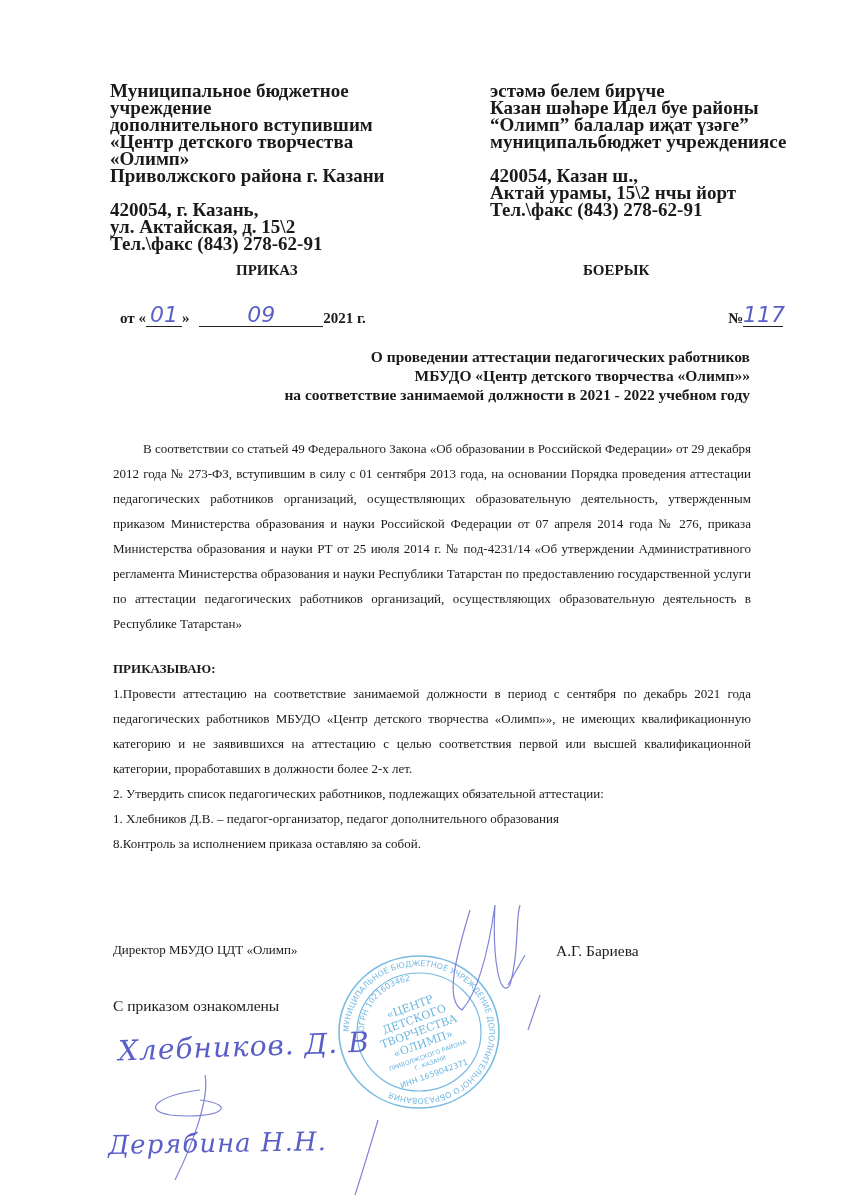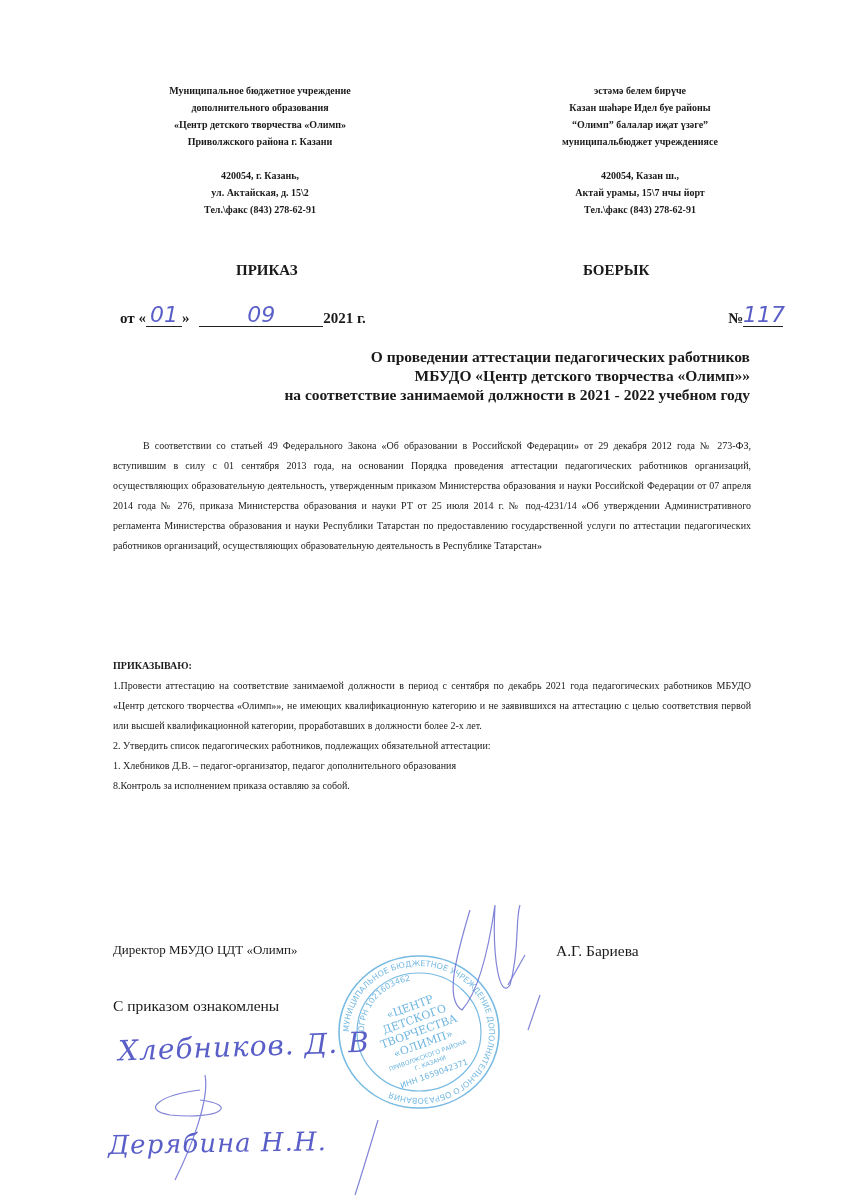--- a/index.html
+++ b/index.html
@@ -1,70 +1,70 @@
 <!DOCTYPE html>
 <html><head>
 <meta charset="utf-8">
 <style>
   html, body { margin: 0; padding: 0; background: #ffffff; }
   body { width: 864px; height: 1200px; position: relative; overflow: hidden;
          font-family: "Liberation Serif", serif; color: #1a1a1a; }
-  .hdr { position: absolute; top: 82px; width: 300px; text-align: center;
-         font-weight: bold; font-size: 10px; line-height: 17px; }
+  .hdr { position: absolute; top: 82px; width: 300px; text-align: left;
+         font-weight: bold; font-size: 19px; line-height: 17px; }
   .hdr-left { left: 110px; }
   .hdr-right { left: 490px; }
   .hdr .gap { height: 17px; }
   .order-title { position: absolute; top: 262px; font-weight: bold; font-size: 15px; }
   .order-ru { left: 236px; }
   .order-tt { left: 583px; }
   .date-line { position: absolute; top: 306px; left: 120px; font-weight: bold; font-size: 15px; }
   .hw { color: #5a5fc8; font-family: "DejaVu Sans", sans-serif; font-style: italic; font-weight: normal; font-size: 22px; }
   .ul { display: inline-block; border-bottom: 1.4px solid #222; text-align: center; vertical-align: bottom; line-height: 18px; }
   .ul-day { width: 36px; }
   .ul-month { width: 124px; margin-left: 6px; }
   .num-line { position: absolute; top: 306px; left: 728px; font-weight: bold; font-size: 15px; }
   .ul-num { width: 40px; text-align: right; }
   .subject { position: absolute; top: 347px; left: 110px; width: 640px; text-align: right;
              font-weight: bold; font-size: 15.5px; line-height: 19px; }
-  .body-text { position: absolute; left: 113px; width: 638px; font-size: 10px; line-height: 20px;
+  .body-text { position: absolute; left: 113px; width: 638px; font-size: 13px; line-height: 25px;
                text-align: justify; }
   .p-intro { top: 436px; text-indent: 30px; }
   .p-order { top: 656px; }
   .p-order .ordhead { font-weight: bold; }
   .sig-dir { position: absolute; top: 942px; left: 113px; font-size: 13px; }
   .sig-name { position: absolute; top: 942px; left: 556px; font-size: 15.5px; }
   .ack { position: absolute; top: 997px; left: 113px; font-size: 15.5px; }
   .stamp { position: absolute; left: 335px; top: 953px; width: 168px; height: 158px; }
   .sigs { position: absolute; left: 0; top: 0; width: 864px; height: 1200px; pointer-events: none; }
   .hw-sig { position: absolute; color: #5a5fc8; font-family: "DejaVu Serif", serif; font-style: italic; font-size: 28px; letter-spacing: 1px; }
   .hw-sig1 { top: 1030px; left: 118px; transform: rotate(-2deg); }
   .hw-sig2 { top: 1128px; left: 108px; font-size: 26px; transform: rotate(-1deg); }
 </style>
 </head>
 <body>
 
 <div class="hdr hdr-left">
   <div>Муниципальное бюджетное учреждение</div>
-  <div>дополнительного образования</div>
+  <div>дополнительного вступившим</div>
   <div>«Центр детского творчества «Олимп»</div>
   <div>Приволжского района г. Казани</div>
   <div class="gap"></div>
   <div>420054, г. Казань,</div>
   <div>ул. Актайская, д. 15\2</div>
   <div>Тел.\факс (843) 278-62-91</div>
 </div>
 
 <div class="hdr hdr-right">
   <div>эстәмә белем бирүче</div>
   <div>Казан шәһәре Идел буе районы</div>
   <div>“Олимп” балалар иҗат үзәге”</div>
   <div>муниципальбюджет учреждениясе</div>
   <div class="gap"></div>
   <div>420054, Казан ш.,</div>
-  <div>Актай урамы, 15\7 нчы йорт</div>
+  <div>Актай урамы, 15\2 нчы йорт</div>
   <div>Тел.\факс (843) 278-62-91</div>
 </div>
 
 <div class="order-title order-ru">ПРИКАЗ</div>
 <div class="order-title order-tt">БОЕРЫК</div>
 
 <div class="date-line">
   <span>от «</span><span class="ul ul-day"><span class="hw">01</span></span><span>»</span>
   <span class="ul ul-month"><span class="hw">09</span></span><span>2021 г.</span>
 </div>

